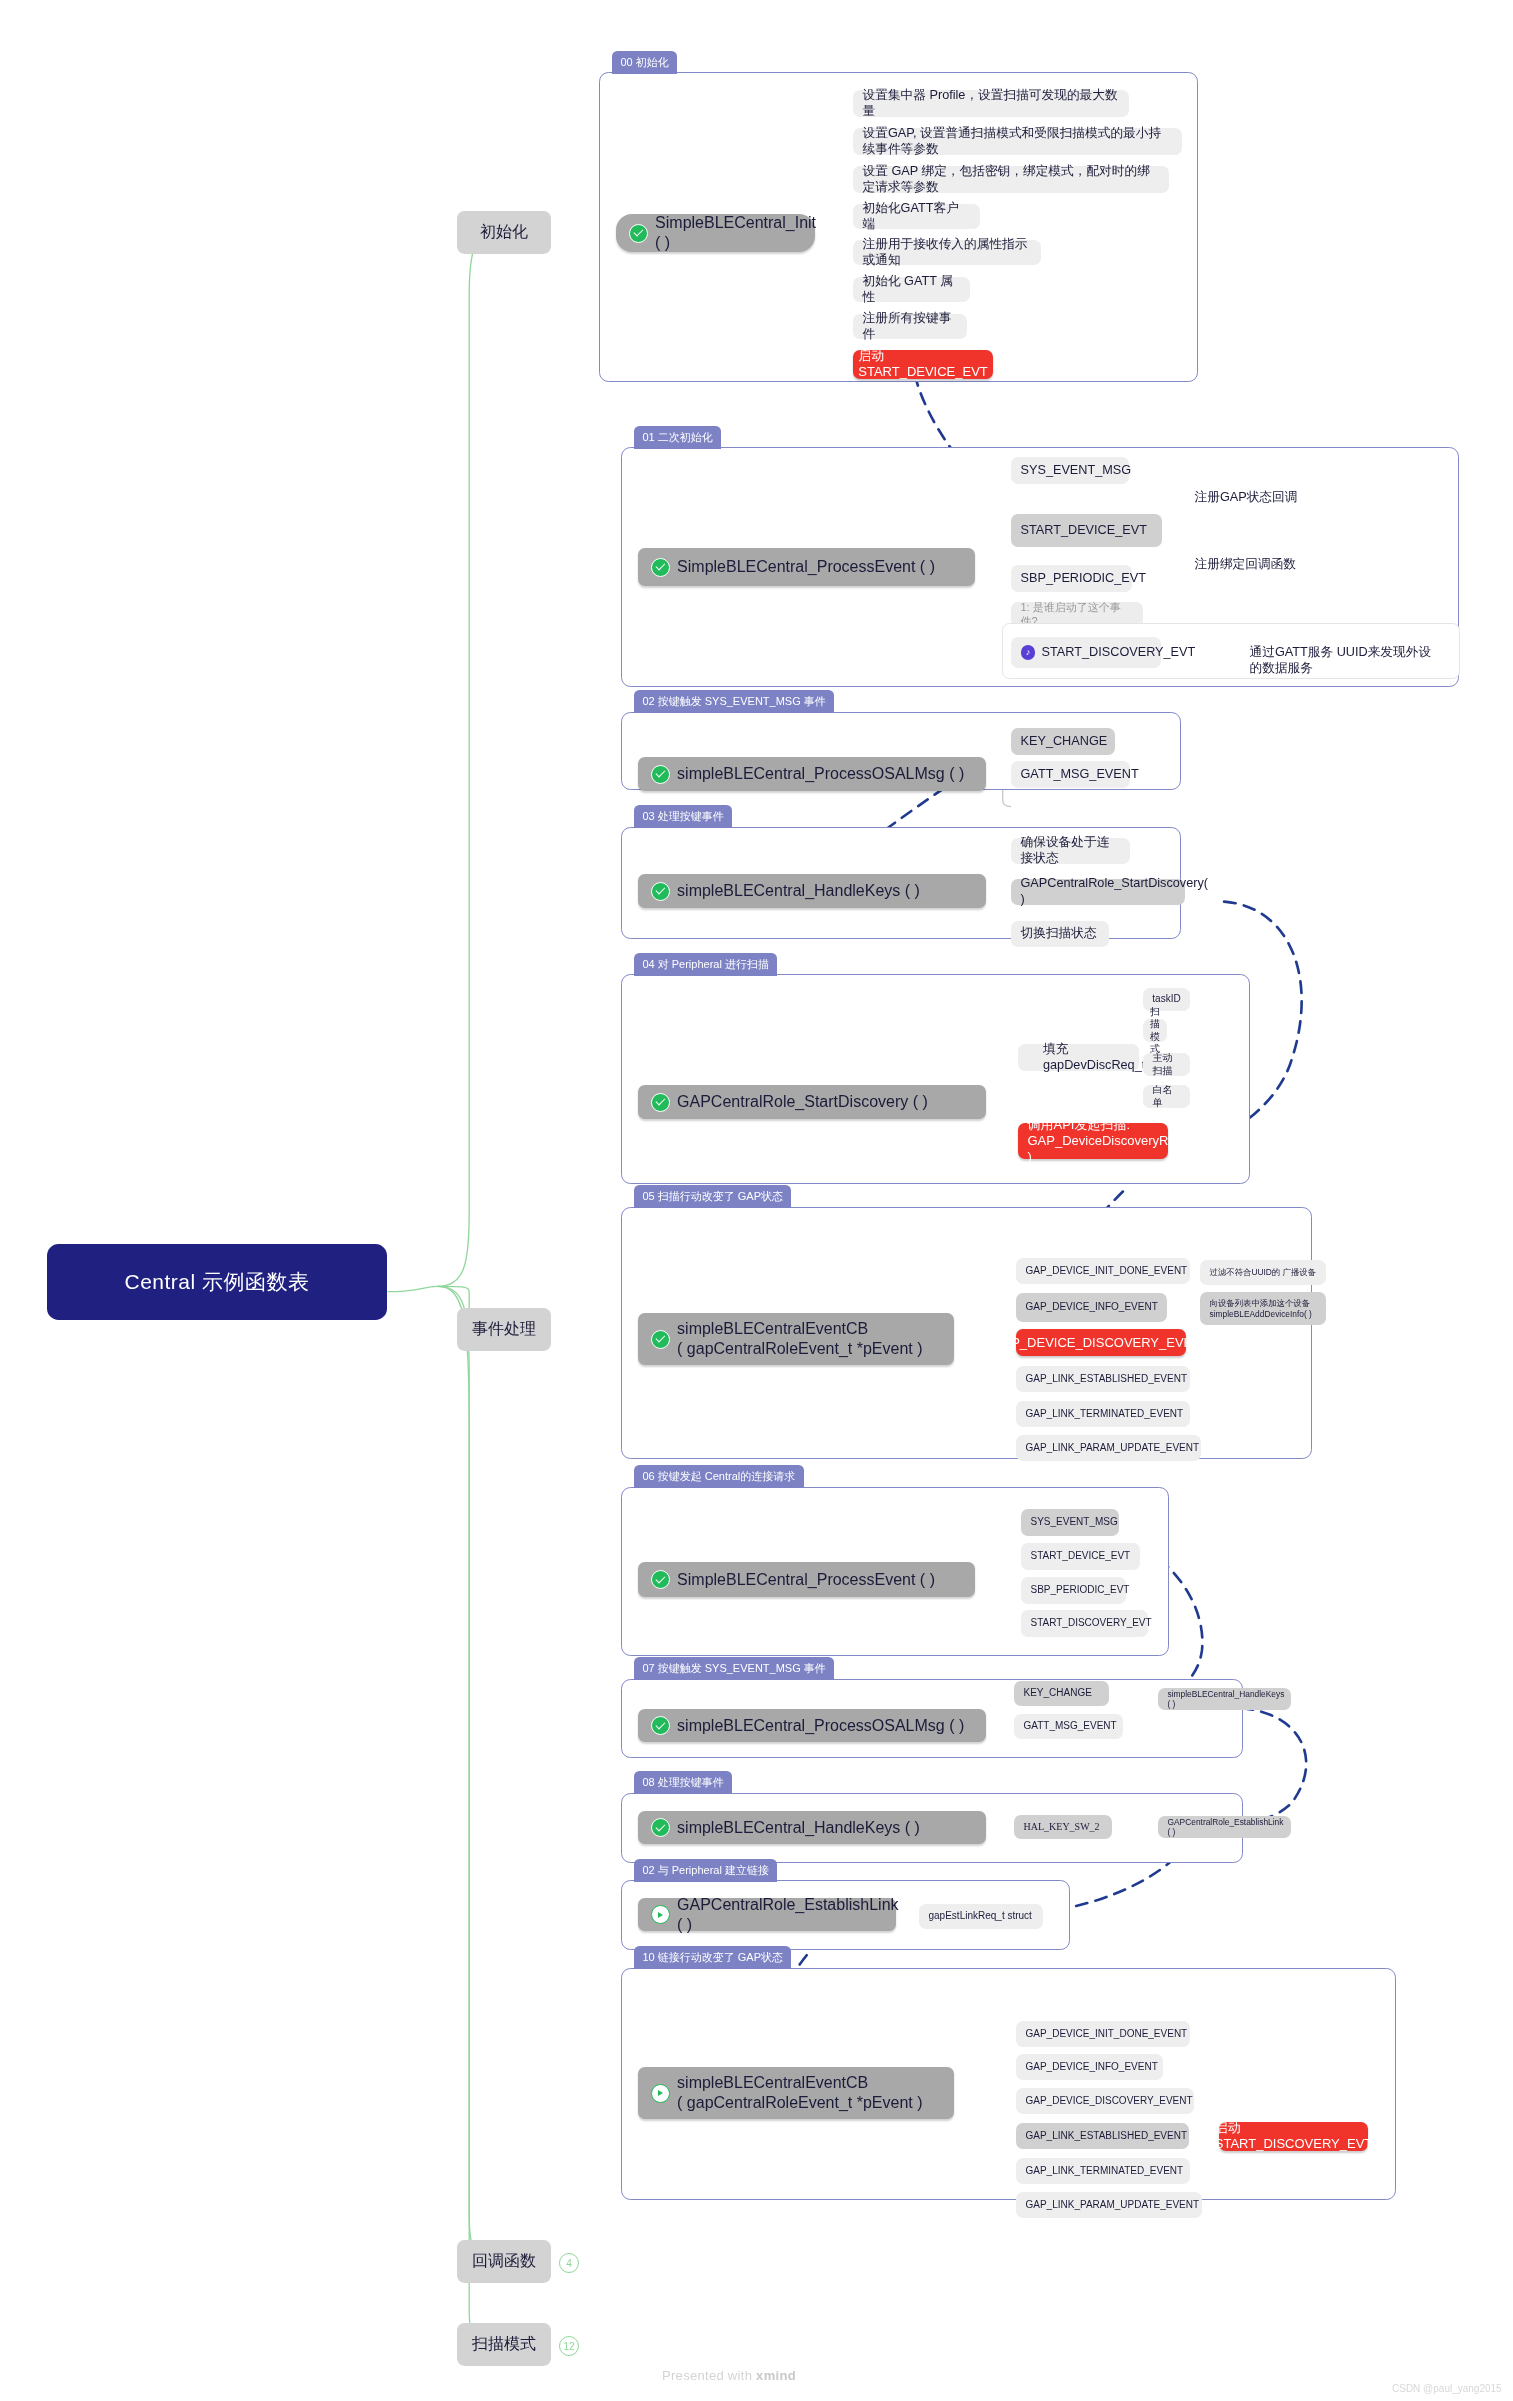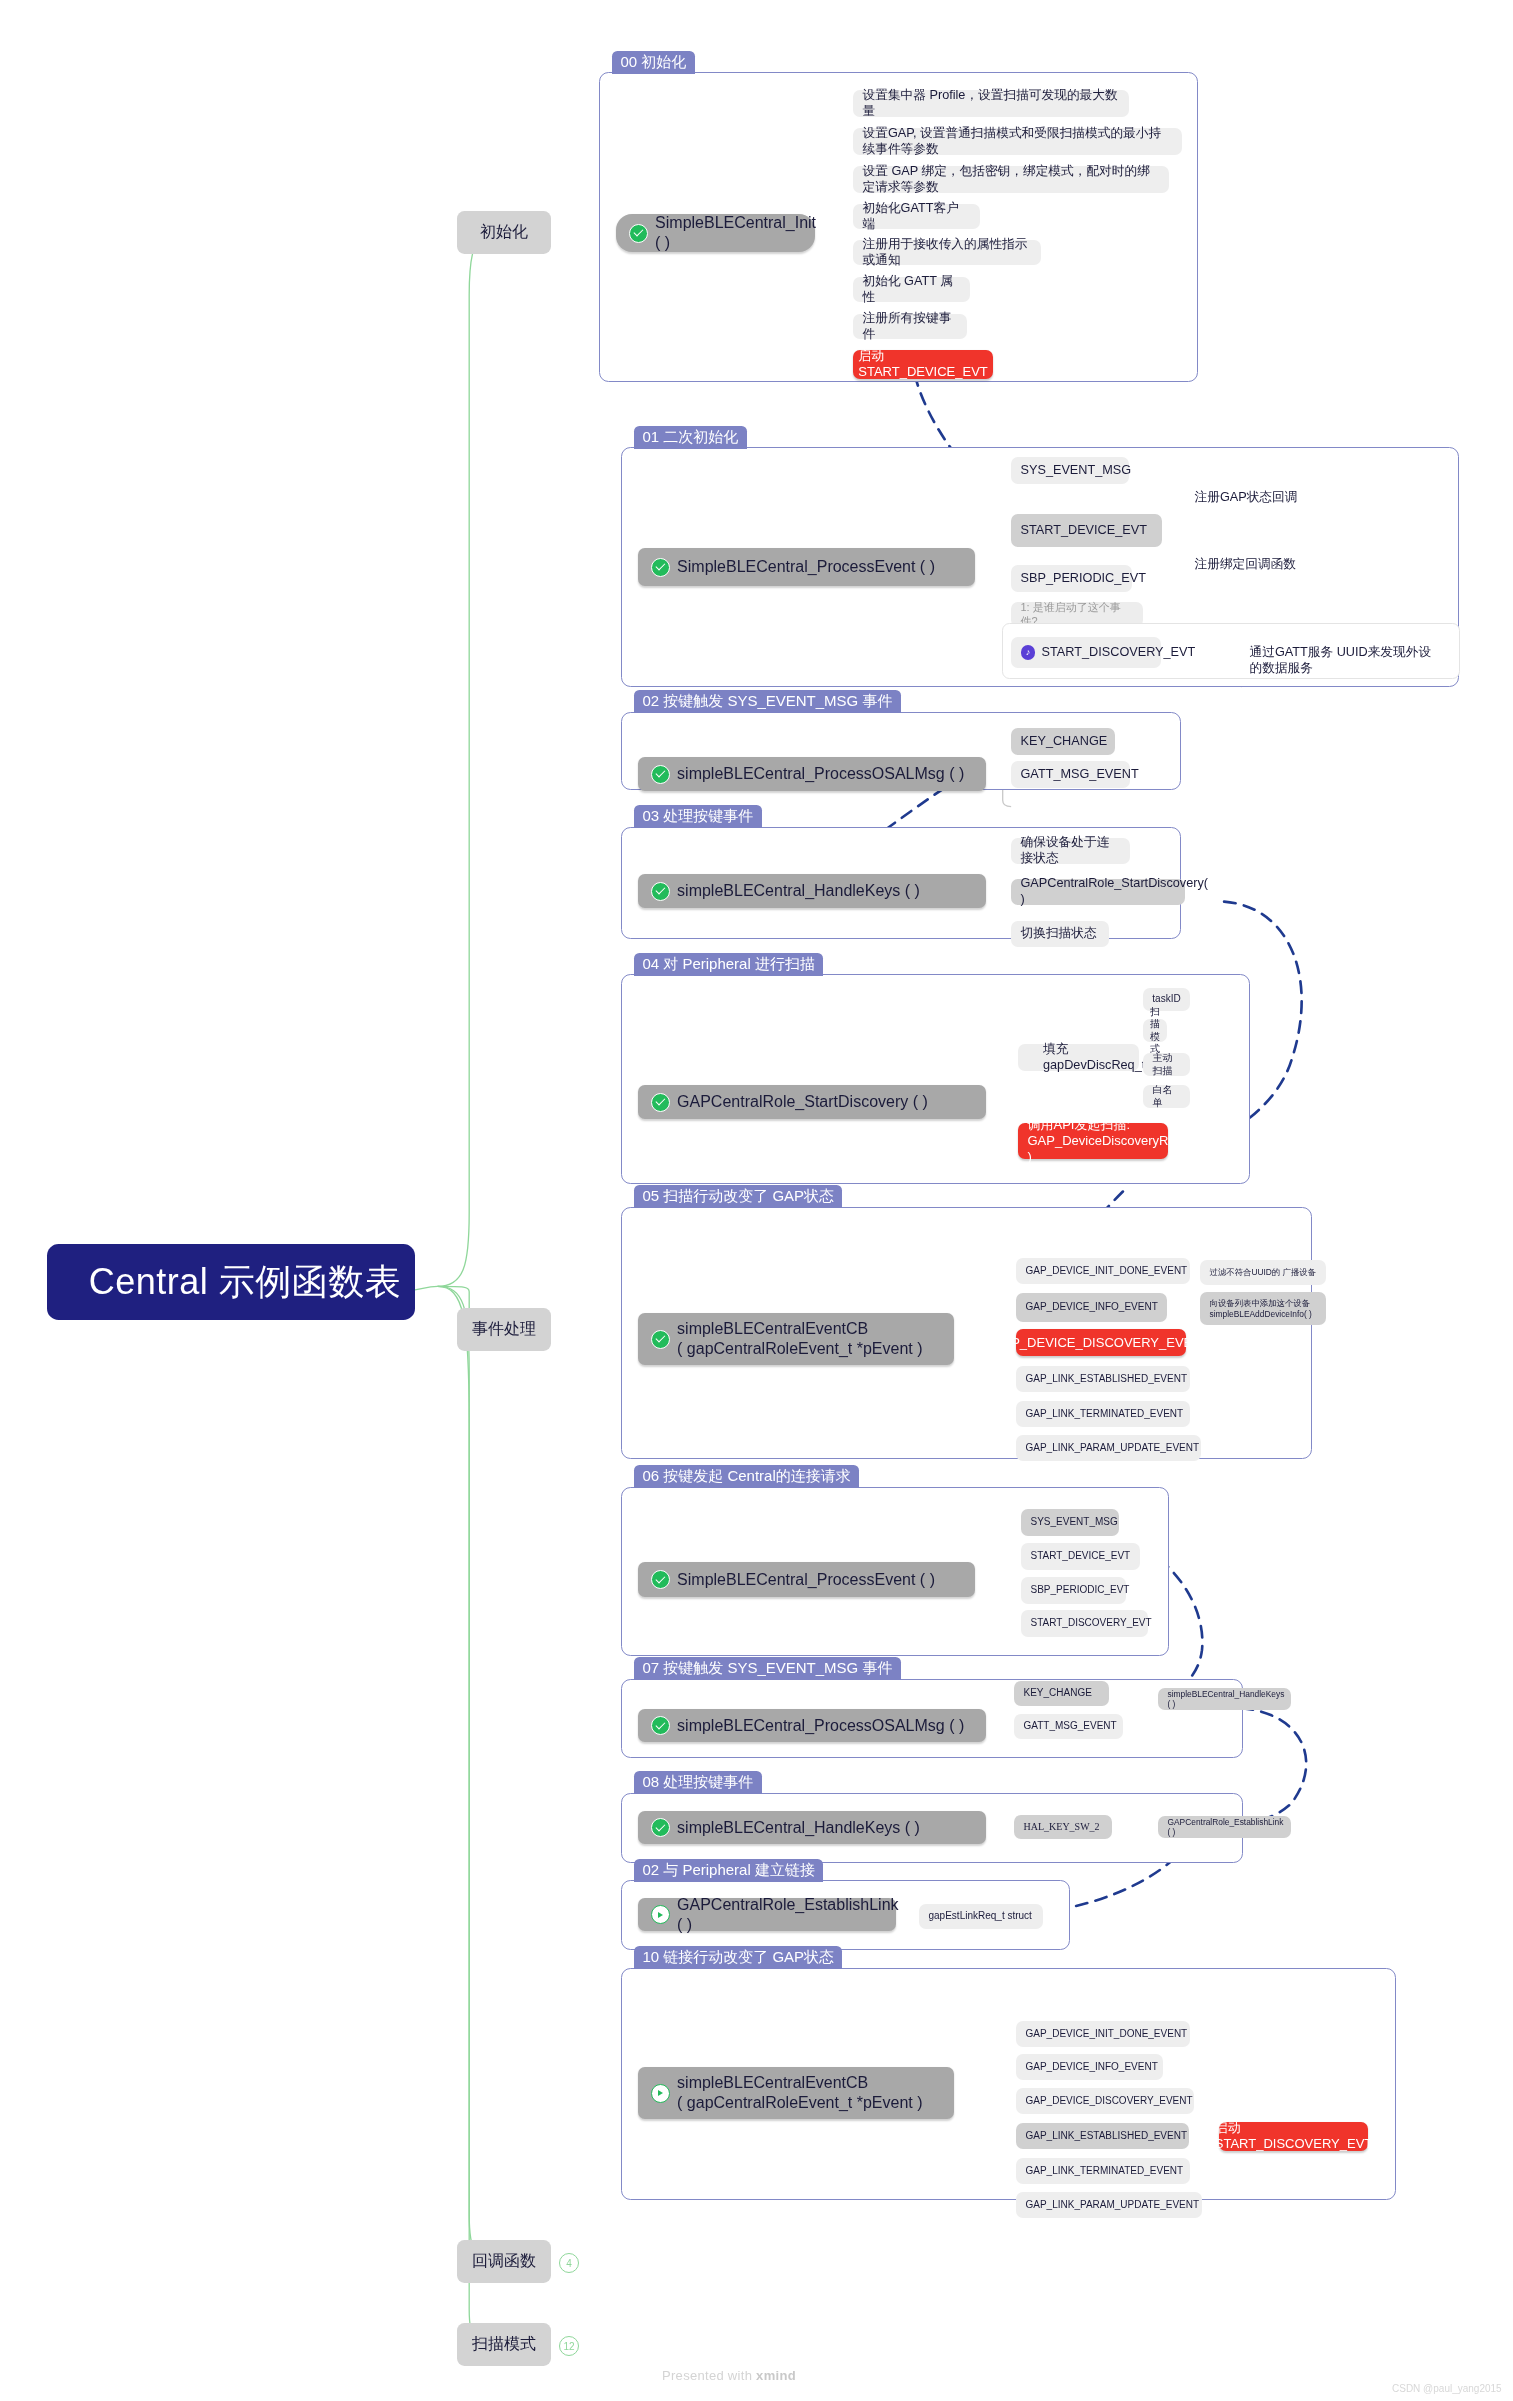--- a/index.html
+++ b/index.html
@@ -8,21 +8,21 @@
     width:1513px;height:2401px;position:relative;overflow:hidden;
     color:#1b1b3a;
   }
   #canvas{position:absolute;left:0;top:0;width:1513px;height:2401px;}
   svg.wires{position:absolute;left:0;top:0;width:1513px;height:2401px;pointer-events:none;}
 
   
   .root-node{
     position:absolute;background:#1f2080;color:#fff;border-radius:11.6px;
     display:flex;align-items:center;justify-content:center;
-    font-size:36px;letter-spacing:0.5px;padding-left:28px;
+    font-size:21px;letter-spacing:0.5px;
   }
 
   
   .chip{
     position:absolute;background:#d3d3d3;border-radius:7.4px;
     display:flex;align-items:center;justify-content:center;
     font-size:16px;color:#1b1b3a;padding:0 11.6px;box-sizing:border-box;
   }
   .count-badge{
     position:absolute;width:18px;height:18px;border-radius:50%;
@@ -32,21 +32,21 @@
   }
 
   
   .sec{
     position:absolute;border:1.1px solid #8289c7;border-radius:9.5px;
     background:#fff;box-sizing:border-box;
   }
   .sec-title{
     position:absolute;background:#7c82c4;color:#fff;
     border-radius:5.3px 5.3px 0 0;
-    font-size:15px;display:flex;align-items:center;
+    font-size:11px;display:flex;align-items:center;
     padding:0 8.4px;box-sizing:border-box;height:23px;white-space:nowrap;
   }
 
   
   .nd{
     position:absolute;border-radius:6.9px;box-sizing:border-box;
     display:flex;align-items:center;padding:0 9.5px;
     font-size:12.7px;color:#1b1b3a;line-height:1.25;
   }
   .nd.main{

